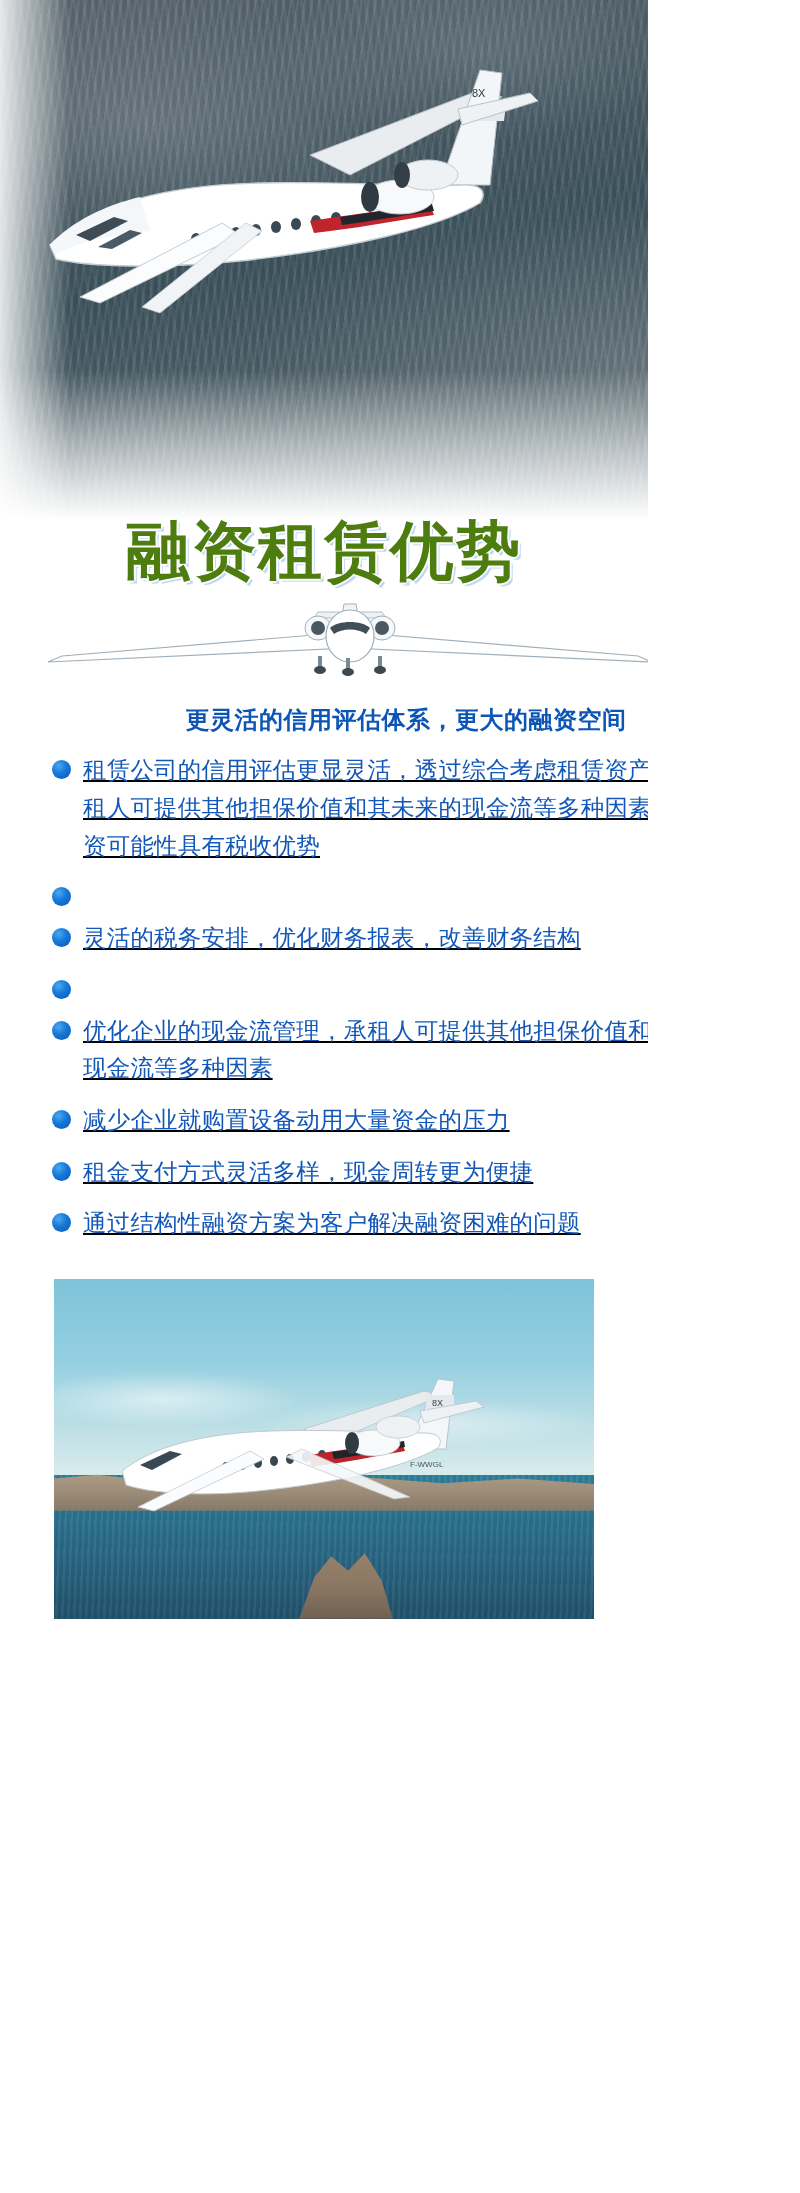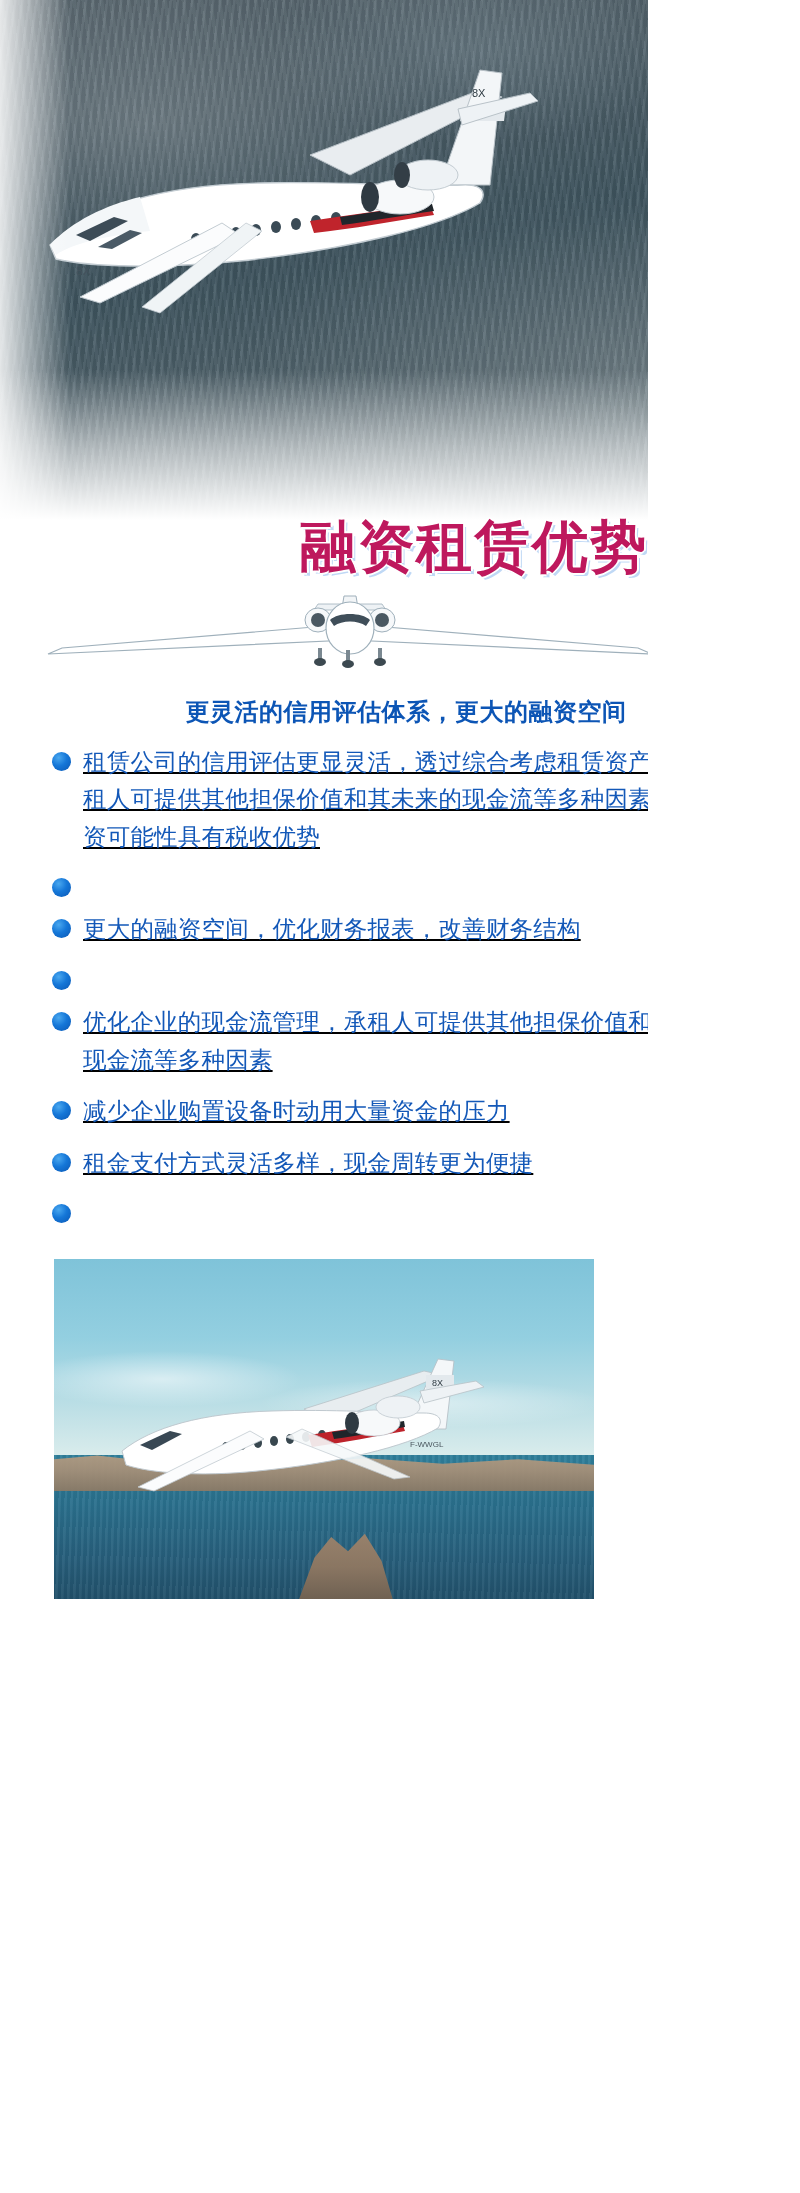--- a/index.html
+++ b/index.html
@@ -62,30 +62,29 @@
   
   .jet-hero { position: absolute; left: 10px; top: 35px; width: 640px; height: 300px; }
 
   
   .title-block {
     position: relative;
     margin-top: -4px;
     text-align: center;
   }
   .main-title {
-    font-size: 56px;
+    font-size: 64px;
     font-weight: bold;
     letter-spacing: 2px;
-    color: #be185d;
+    color: #4d7c0f;
     text-shadow:
       2px 0 0 #ffffff, -2px 0 0 #ffffff, 0 2px 0 #ffffff, 0 -2px 0 #ffffff,
       3px 3px 0 #bfd8f5;
     font-family: "Liberation Sans", "DejaVu Sans", sans-serif;
     line-height: 1.1;
-    text-align: right;
   }
   .front-jet-wrap {
     position: relative;
     width: 700px;
     margin: 12px auto 0;
     height: 80px;
   }
 
   
   .content {
@@ -253,39 +252,40 @@
     <ul class="bullets">
       <li class="bullet">
         <span class="dot"></span>
         <span class="bullet-text">租赁公司的信用评估更显灵活，透过综合考虑租赁资产价值、承租人可提供其他担保价值和其未来的现金流等多种因素，提高融资可能性具有税收优势</span>
       </li>
       <li class="bullet">
         <span class="dot"></span>
       </li>
       <li class="bullet">
         <span class="dot"></span>
-        <span class="bullet-text">更大的融资空间，优化财务报表，改善财务结构</span>
+        <span class="bullet-text">灵活的税务安排，优化财务报表，改善财务结构</span>
       </li>
       <li class="bullet">
         <span class="dot"></span>
       </li>
       <li class="bullet">
         <span class="dot"></span>
         <span class="bullet-text">优化企业的现金流管理，承租人可提供其他担保价值和其未来的现金流等多种因素</span>
       </li>
       <li class="bullet">
         <span class="dot"></span>
-        <span class="bullet-text">减少企业购置设备时动用大量资金的压力</span>
+        <span class="bullet-text">减少企业就购置设备动用大量资金的压力</span>
       </li>
       <li class="bullet">
         <span class="dot"></span>
         <span class="bullet-text">租金支付方式灵活多样，现金周转更为便捷</span>
       </li>
       <li class="bullet">
         <span class="dot"></span>
+        <span class="bullet-text">通过结构性融资方案为客户解决融资困难的问题</span>
       </li>
     </ul>
   </div>
 
   <div class="bottom-photo">
     <div class="bp-sky"></div>
     <div class="bp-clouds"></div>
     <div class="bp-sea"></div>
     <div class="bp-coast"></div>
     <div class="bp-island"></div>

